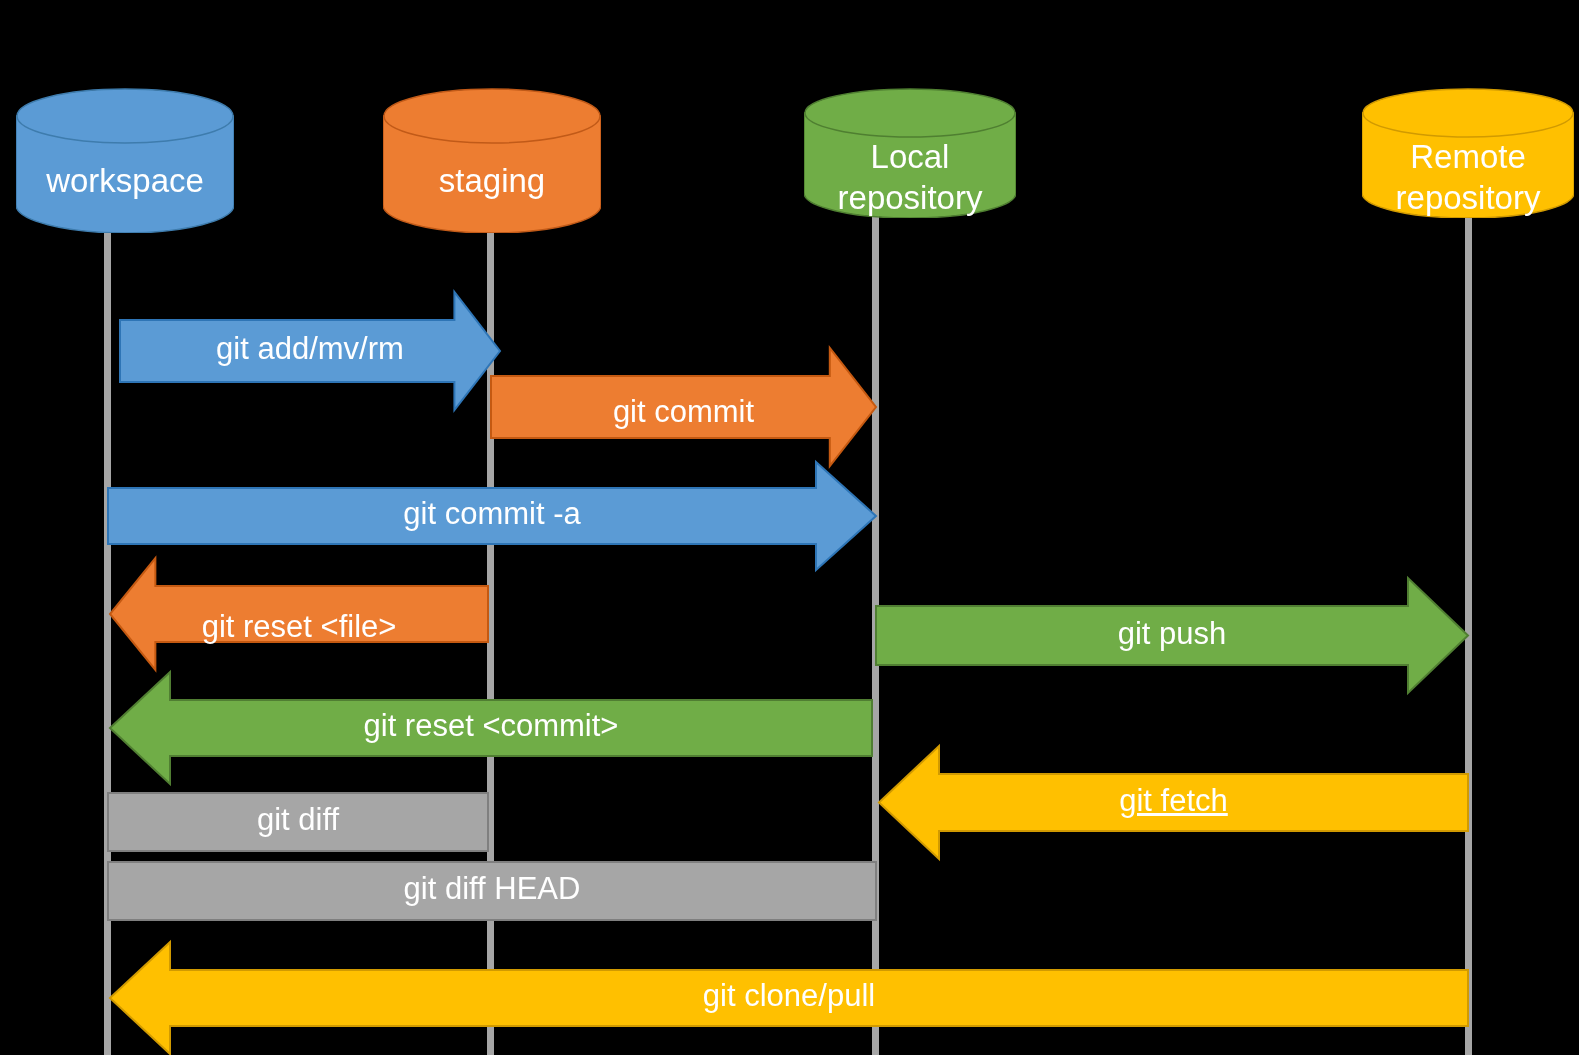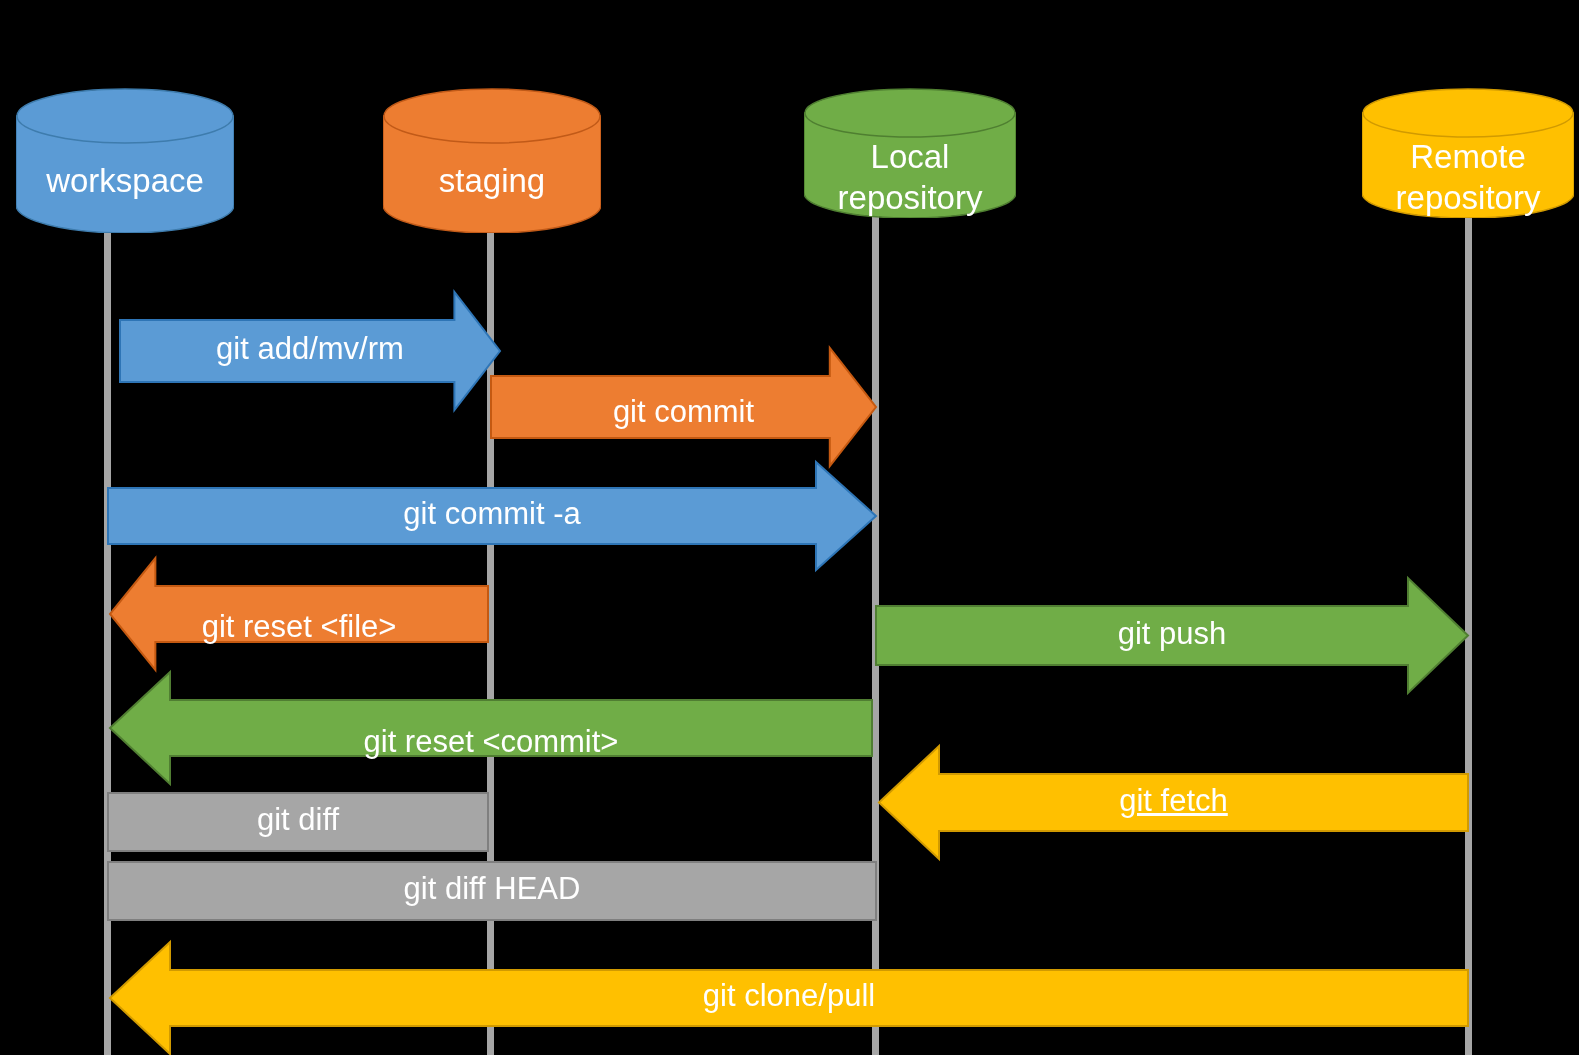--- a/index.html
+++ b/index.html
@@ -129,21 +129,21 @@
       <div class="flow" style="left: 876px; top: 578px; width: 592px; height: 115px;">
         <svg width="592" height="115" viewBox="0 0 592 115">
           <path d="M0,28 L532,28 L532,0 L592,57.5 L532,115 L532,87 L0,87 Z" fill="#70ad47" stroke="#507e32" stroke-width="2" stroke-linejoin="miter"></path>
         </svg>
         <div class="flow-label" style="top: 37.5px;">git push</div>
       </div>
       <div class="flow" style="left: 110px; top: 672px; width: 762px; height: 112px;">
         <svg width="762" height="112" viewBox="0 0 762 112">
           <path d="M762,28 L60,28 L60,0 L0,56 L60,112 L60,84 L762,84 Z" fill="#70ad47" stroke="#507e32" stroke-width="2" stroke-linejoin="miter"></path>
         </svg>
-        <div class="flow-label" style="top: 52px;">git reset &lt;commit&gt;</div>
+        <div class="flow-label" style="top: 36px;">git reset &lt;commit&gt;</div>
       </div>
       <div class="flow" style="left: 879px; top: 746px; width: 589px; height: 113px;">
         <svg width="589" height="113" viewBox="0 0 589 113">
           <path d="M589,28 L60,28 L60,0 L0,56.5 L60,113 L60,85 L589,85 Z" fill="#ffc000" stroke="#d19a00" stroke-width="2" stroke-linejoin="miter"></path>
         </svg>
         <div class="flow-label" style="top: 36.5px; text-decoration: underline;">git fetch</div>
       </div>
       <div class="flow" style="left: 108px; top: 793px; width: 380px; height: 58px;">
         <svg width="380" height="58" viewBox="0 0 380 58">
           <path d="M0,0 L380,0 L380,58 L0,58 Z" fill="#a6a6a6" stroke="#7f7f7f" stroke-width="2" stroke-linejoin="miter"></path>

